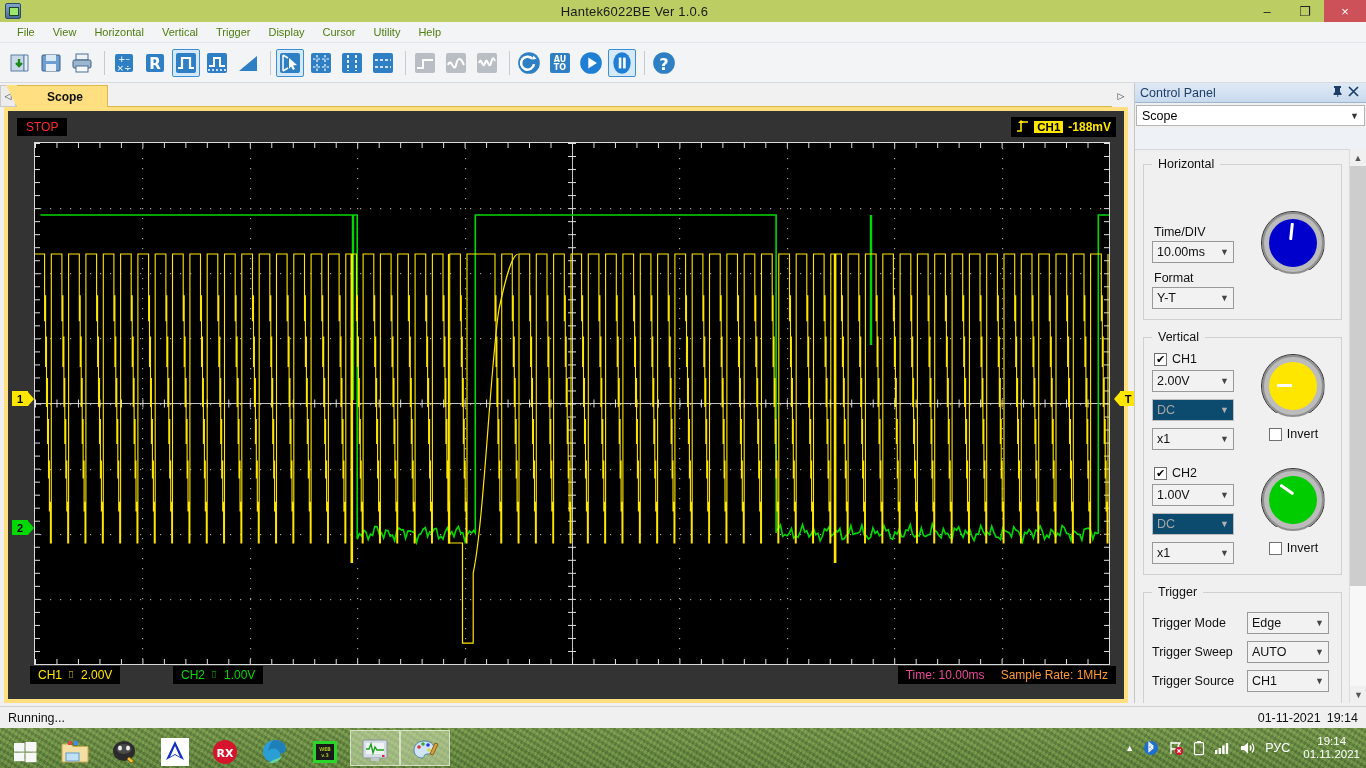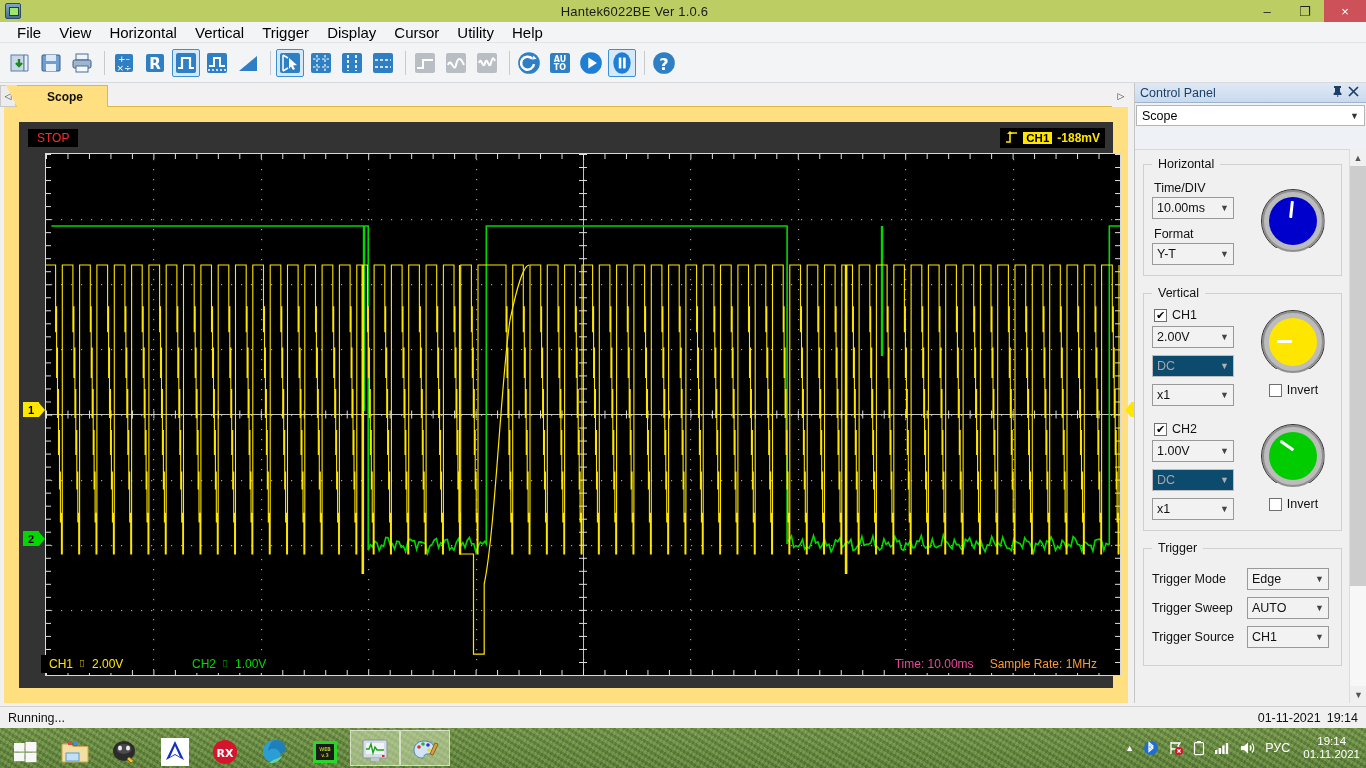--- a/index.html
+++ b/index.html
@@ -37,21 +37,21 @@
     color: #222; font-size: 13px;
   }
   #titlebar .wbtn.close { background: #cc5159; color: #fff; width: 42px; }
 
   
   #menubar {
     position: absolute; left: 0; top: 22px; width: 1366px; height: 21px;
     background: #f3f4f6; display: flex; align-items: center; padding-left: 8px;
     border-bottom: 1px solid #e2e4e8;
   }
-  #menubar .mi { padding: 10px 9px; font-size: 15px; color: #000000; cursor: default; }
+  #menubar .mi { padding: 10px 9px; font-size: 11px; color: #4d7c0f; cursor: default; }
 
   
   #toolbar {
     position: absolute; left: 0; top: 43px; width: 1366px; height: 40px;
     background: #f3f4f6; display: flex; align-items: center; padding-left: 6px;
     border-bottom: 1px solid #d8dade;
   }
   .tb-btn {
     width: 28px; height: 28px; margin-right: 3px;
     display: flex; align-items: center; justify-content: center;
@@ -81,21 +81,21 @@
     content:""; position:absolute; left:-11px; bottom:0; width:0;height:0;
     border-style:solid; border-width: 0 11px 22px 0; border-color: transparent #ffdf80 transparent transparent;
   }
   #tabstrip .tabrest { flex:1; height:22px; background:#f1f1f1; border-bottom:1px solid #d9b84a;}
   #tabstrip .rightarrow { width:18px;height:22px;display:flex;align-items:center;justify-content:center;
     font-size:9px;color:#333;}
 
   
   #scopepanel {
     position: absolute; left: 4px; top: 107px; width: 1124px; height: 596px;
-    background: #ffdf80; padding: 15px;
+    background: #ffdf80; padding: 4px;
   }
   #scopeinner {
     width: 100%; height: 100%; background: #333333; position: relative;
   }
   
   #scope-topbar { position:absolute; left:0; top:0; width:100%; height:30px; }
   #stopbadge {
     position:absolute; left:9px; top:7px;
     background:#000; color:#ff2b2b; font-size:12px; padding:2px 9px;
     font-family:"Liberation Sans",sans-serif;
@@ -2002,21 +2002,21 @@
     <span class="car">▼</span>
   </div>
 
   <div id="cp-blank"></div>
 
   <div id="cp-body">
 
     <fieldset class="grp">
       <legend>Horizontal</legend>
       <div class="row">
-        <div style="width:100px;">
+        <div style="width:100px;margin-top:44px;">
           <div class="lbl">Time/DIV</div>
           <div class="sel">
             <span class="v">10.00ms</span>
             <span class="car">▼</span>
           </div>
           <div class="lbl" style="margin-top:8px;">Format</div>
           <div class="sel">
             <span class="v">Y-T</span>
             <span class="car">▼</span>
           </div>

